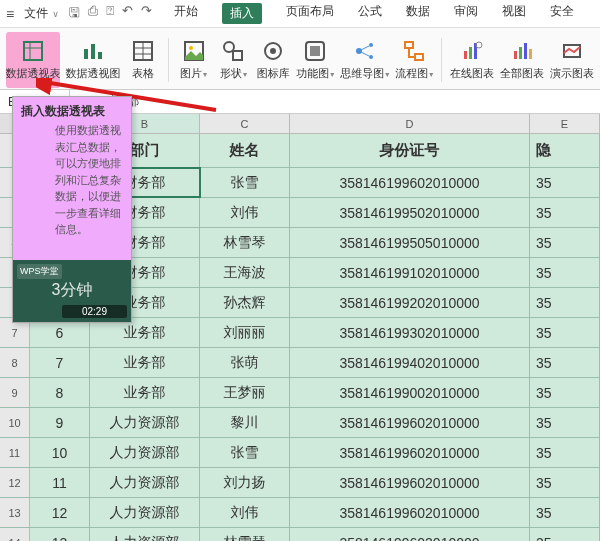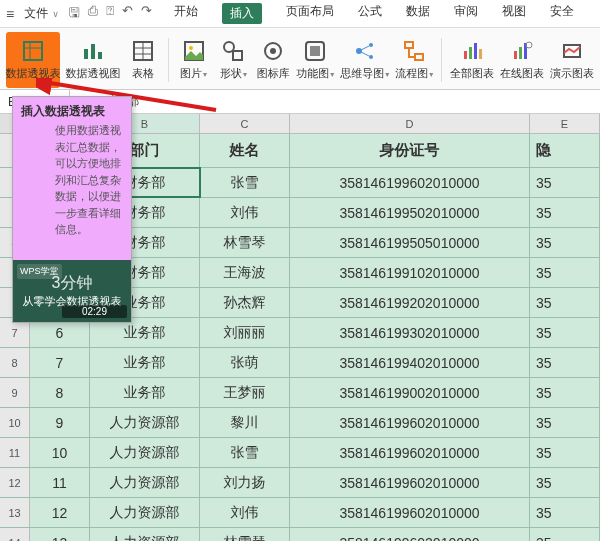--- a/index.html
+++ b/index.html
@@ -11,21 +11,21 @@
   .menubar .file { display: flex; align-items: center; gap: 4px; }
   .menubar .file .chev { font-size: 9px; color: #888; }
   .menubar .qicons { display: flex; gap: 8px; color: #666; font-size: 13px; }
   .menubar .tabs { display: flex; gap: 24px; margin-left: 12px; }
   .menubar .tab { color: #333; cursor: pointer; }
   .menubar .tab.active { background: #2e7d5b; color: #fff; padding: 2px 8px; border-radius: 2px; }
 
   
   .ribbon { height: 62px; display: flex; align-items: center; padding: 4px 6px 2px 6px; border-bottom: 1px solid #ccc; gap: 6px; background: #fafafa; }
   .rbtn { display: flex; flex-direction: column; align-items: center; justify-content: center; width: 54px; height: 56px; font-size: 11px; color: #333; cursor: pointer; border-radius: 3px; }
-  .rbtn.active { background: #f97316; }
+  .rbtn.active { background: #f9a8d4; }
   .rbtn .ic { width: 26px; height: 26px; display: flex; align-items: center; justify-content: center; margin-bottom: 2px; }
   .rbtn .lbl { font-size: 11px; white-space: nowrap; }
   .rbtn .lbl .dd { font-size: 8px; color: #888; margin-left: 1px; }
   .rsep { width: 1px; height: 44px; background: #ddd; margin: 0 2px; }
 
   
   .ic svg { width: 24px; height: 24px; }
 
   
   .fbar { height: 24px; display: flex; align-items: center; border-bottom: 1px solid #ccc; font-size: 12px; }
@@ -181,35 +181,35 @@
       </div>
       <div class="lbl">流程图<span class="dd">▾</span></div>
     </div>
     <div class="rsep"></div>
     <div class="rbtn">
       <div class="ic">
         <svg viewBox="0 0 24 24">
           <rect x="4" y="12" width="3" height="8" fill="#d55"></rect>
           <rect x="9" y="8" width="3" height="12" fill="#5a5"></rect>
           <rect x="14" y="4" width="3" height="16" fill="#55d"></rect>
-          <rect x="19" y="10" width="3" height="10" fill="#da5"></rect>
-        </svg>
-      </div>
-      <div class="lbl">全部图表</div>
+          <circle cx="19" cy="6" r="3" fill="none" stroke="#888"></circle>
+        </svg>
+      </div>
+      <div class="lbl">在线图表</div>
     </div>
     <div class="rbtn">
       <div class="ic">
         <svg viewBox="0 0 24 24">
           <rect x="4" y="12" width="3" height="8" fill="#d55"></rect>
           <rect x="9" y="8" width="3" height="12" fill="#5a5"></rect>
           <rect x="14" y="4" width="3" height="16" fill="#55d"></rect>
-          <circle cx="19" cy="6" r="3" fill="none" stroke="#888"></circle>
-        </svg>
-      </div>
-      <div class="lbl">在线图表</div>
+          <rect x="19" y="10" width="3" height="10" fill="#da5"></rect>
+        </svg>
+      </div>
+      <div class="lbl">全部图表</div>
     </div>
     <div class="rbtn">
       <div class="ic">
         <svg viewBox="0 0 24 24">
           <path d="M4 18 L4 6 L20 6 L20 18 Z" fill="none" stroke="#555" stroke-width="2"></path>
           <polyline points="4,14 9,10 14,13 20,8" fill="none" stroke="#d55" stroke-width="2"></polyline>
         </svg>
       </div>
       <div class="lbl">演示图表</div>
     </div>
@@ -345,21 +345,20 @@
       </div>
     </div>
 </div>
 
 <div class="tooltip-card">
   <div class="tt-title">插入数据透视表</div>
   <div class="tt-body">使用数据透视表汇总数据，可以方便地排列和汇总复杂数据，以便进一步查看详细信息。</div>
   <div class="tt-vid">
     <span class="wps">WPS学堂</span>
     <div class="v1">3分钟</div>
-    <div class="v2">从零学会数据透视表</div>
     <span class="ts">02:29</span>
   </div>
 </div>
 
 <svg class="arrow" width="190" height="40">
   <defs>
       <marker id="ah" markerWidth="10" markerHeight="10" refX="2" refY="3" orient="auto">
     <path d="M0,0 L0,6 L8,3 z" fill="#d81b1b"></path>
       </marker>
     </defs>

